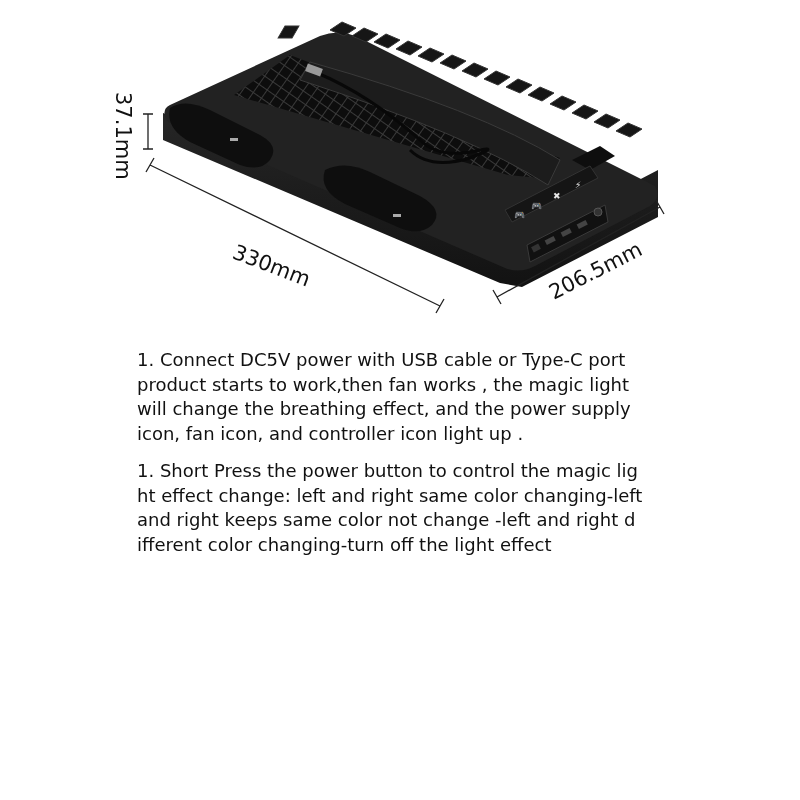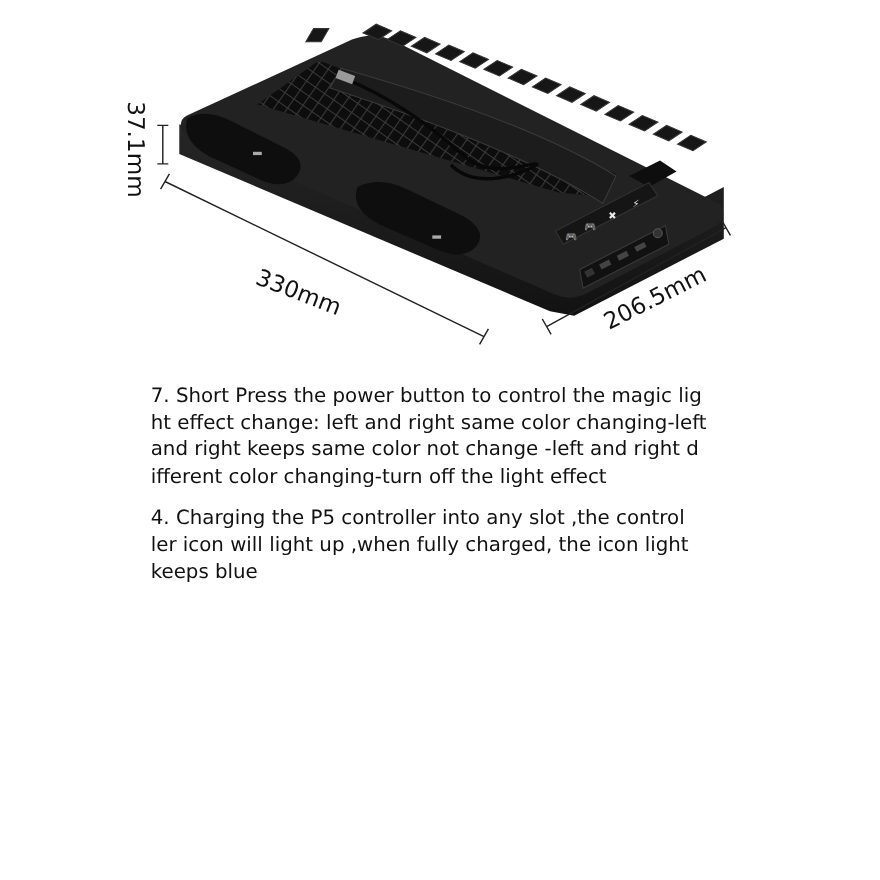--- a/index.html
+++ b/index.html
@@ -88,20 +88,21 @@
       <path d="M497 297 L660 207 M493 290 L501 304 M656 200 L664 214"></path>
     </g>
   </svg>
 
   <div class="dim-label dim-height">37.1mm</div>
   <div class="dim-label dim-length">330mm</div>
   <div class="dim-label dim-width">206.5mm</div>
 </div>
 
 <div class="guide">
-  <p class="step">7. Short Press the power button to control the magic lig
+  <p class="step">1. Connect DC5V power with USB cable or Type-C port
+product starts to work,then fan works , the magic light
+will change the breathing effect, and the power supply
+icon, fan icon, and controller icon light up .</p>
+  <p class="step">1. Short Press the power button to control the magic lig
 ht effect change: left and right same color changing-left
 and right keeps same color not change -left and right d
 ifferent color  changing-turn off the light effect</p>
-  <p class="step">4. Charging the P5 controller into any slot ,the control
-ler icon will light up ,when fully charged, the icon light
-keeps blue</p>
 </div>
 
 </body></html>

